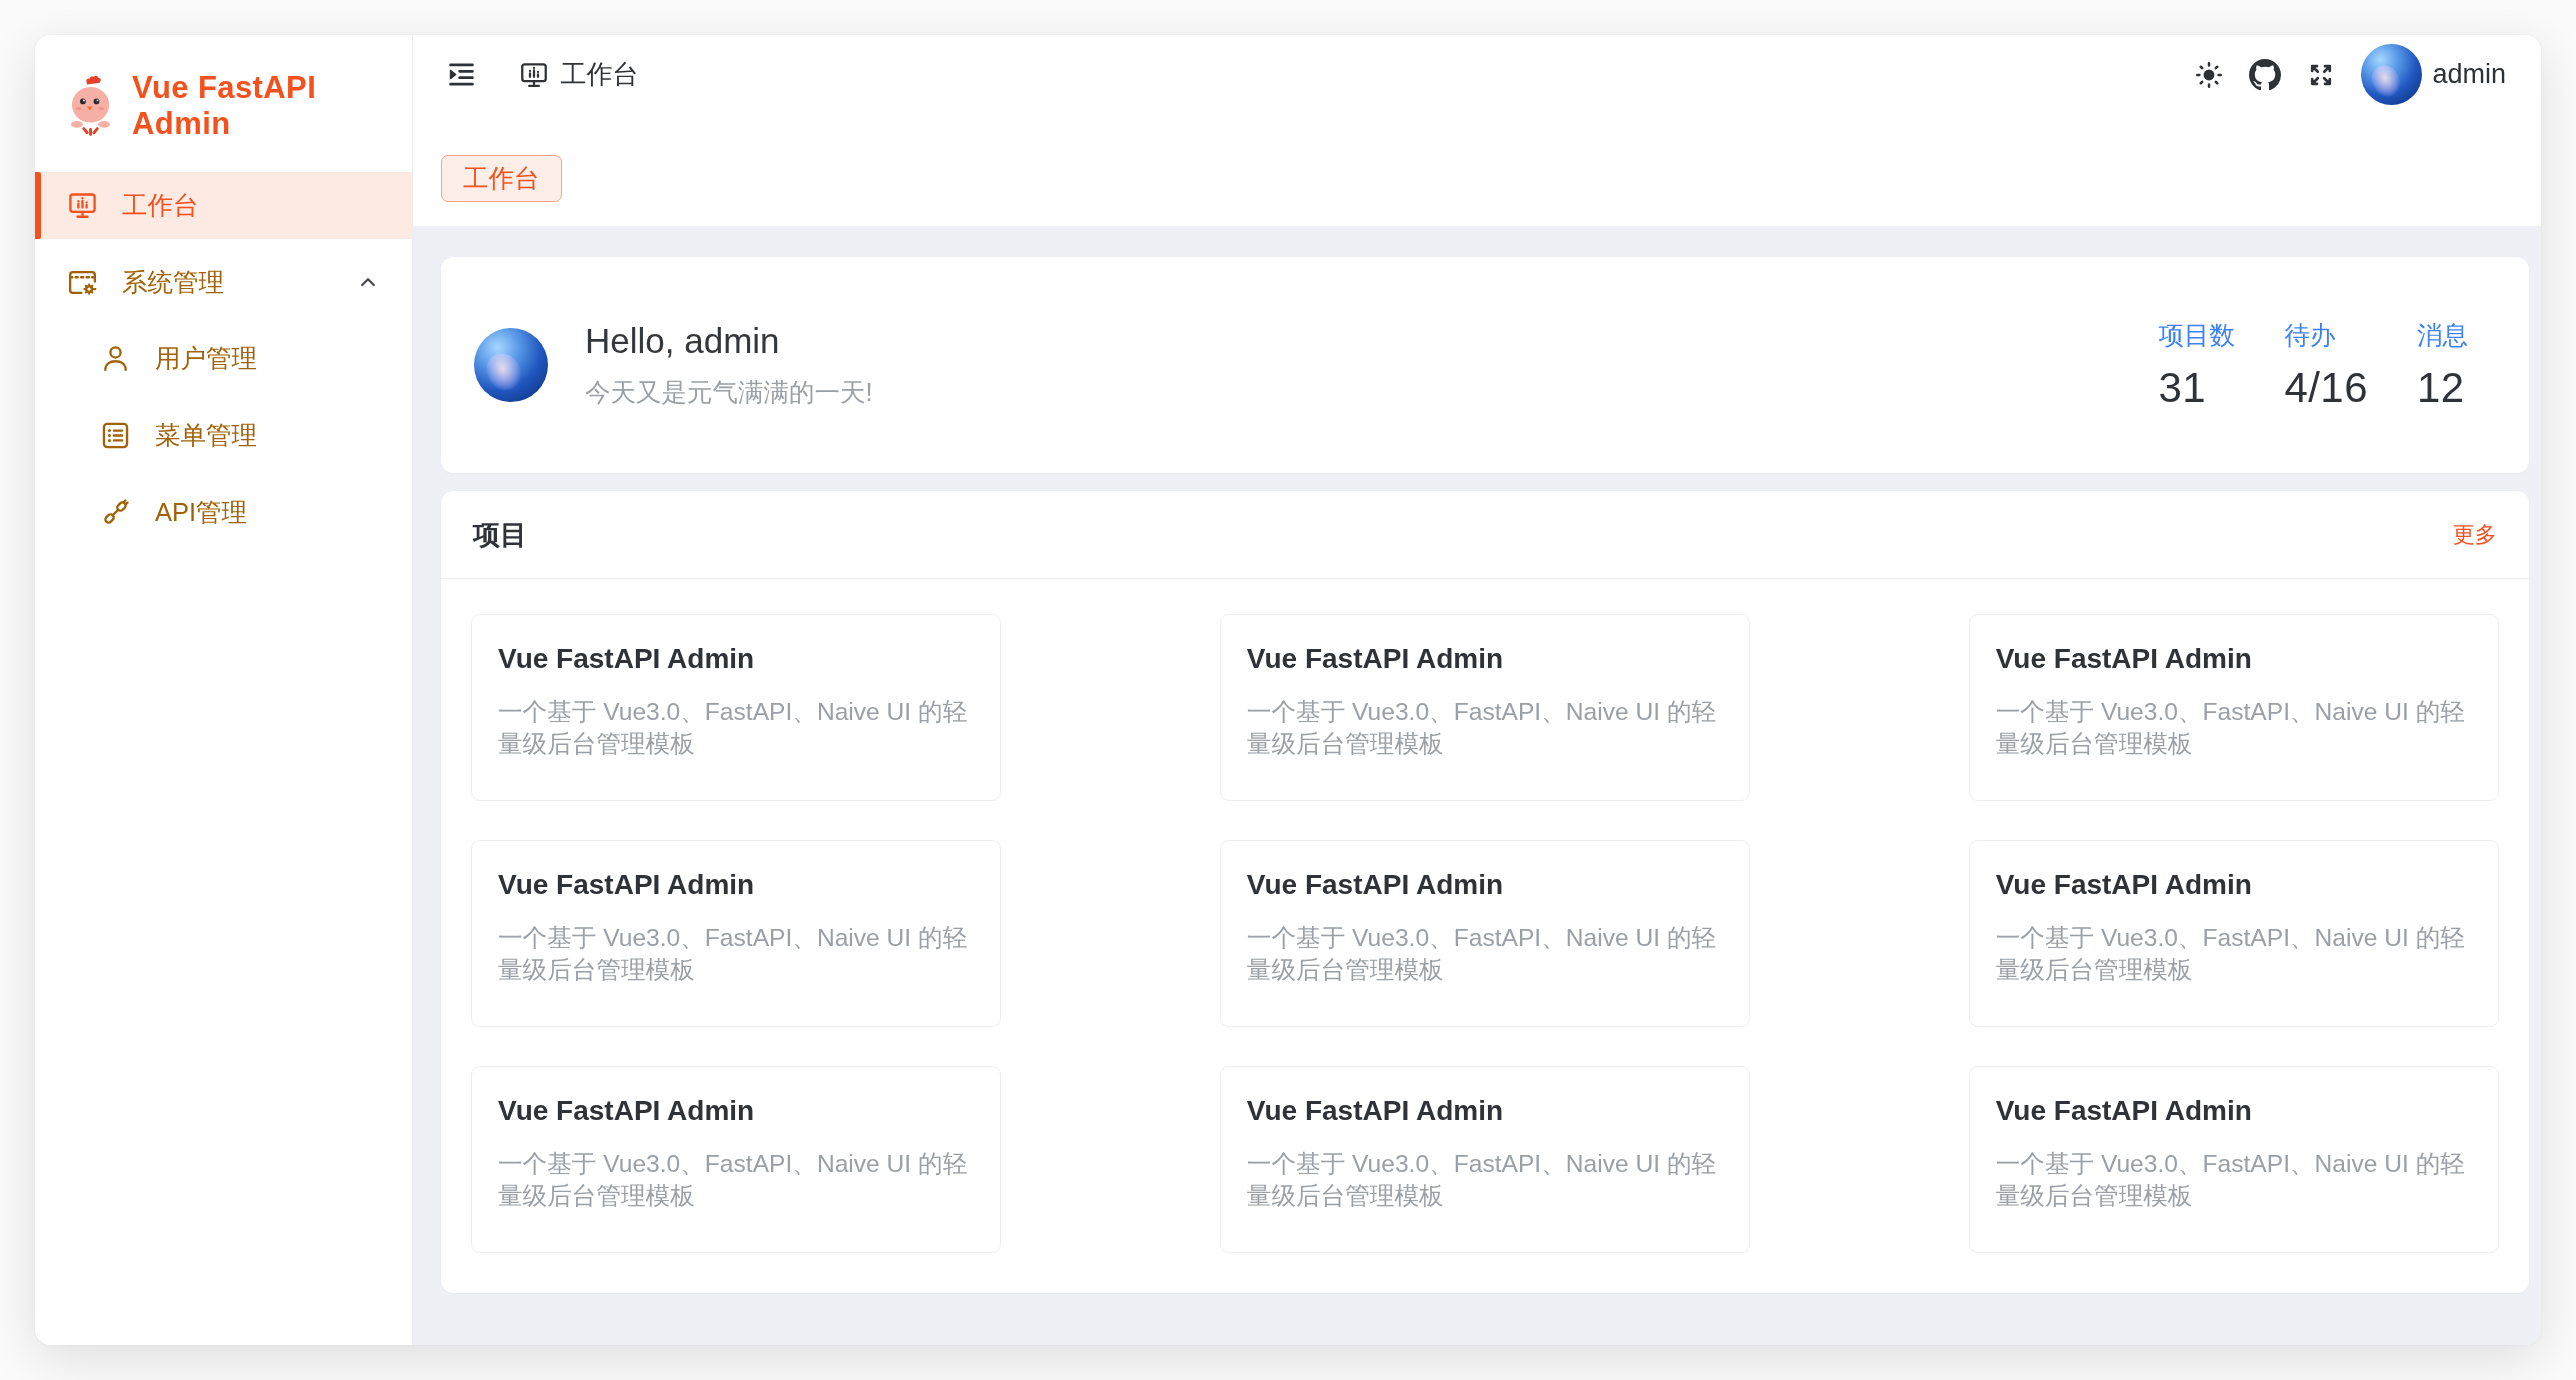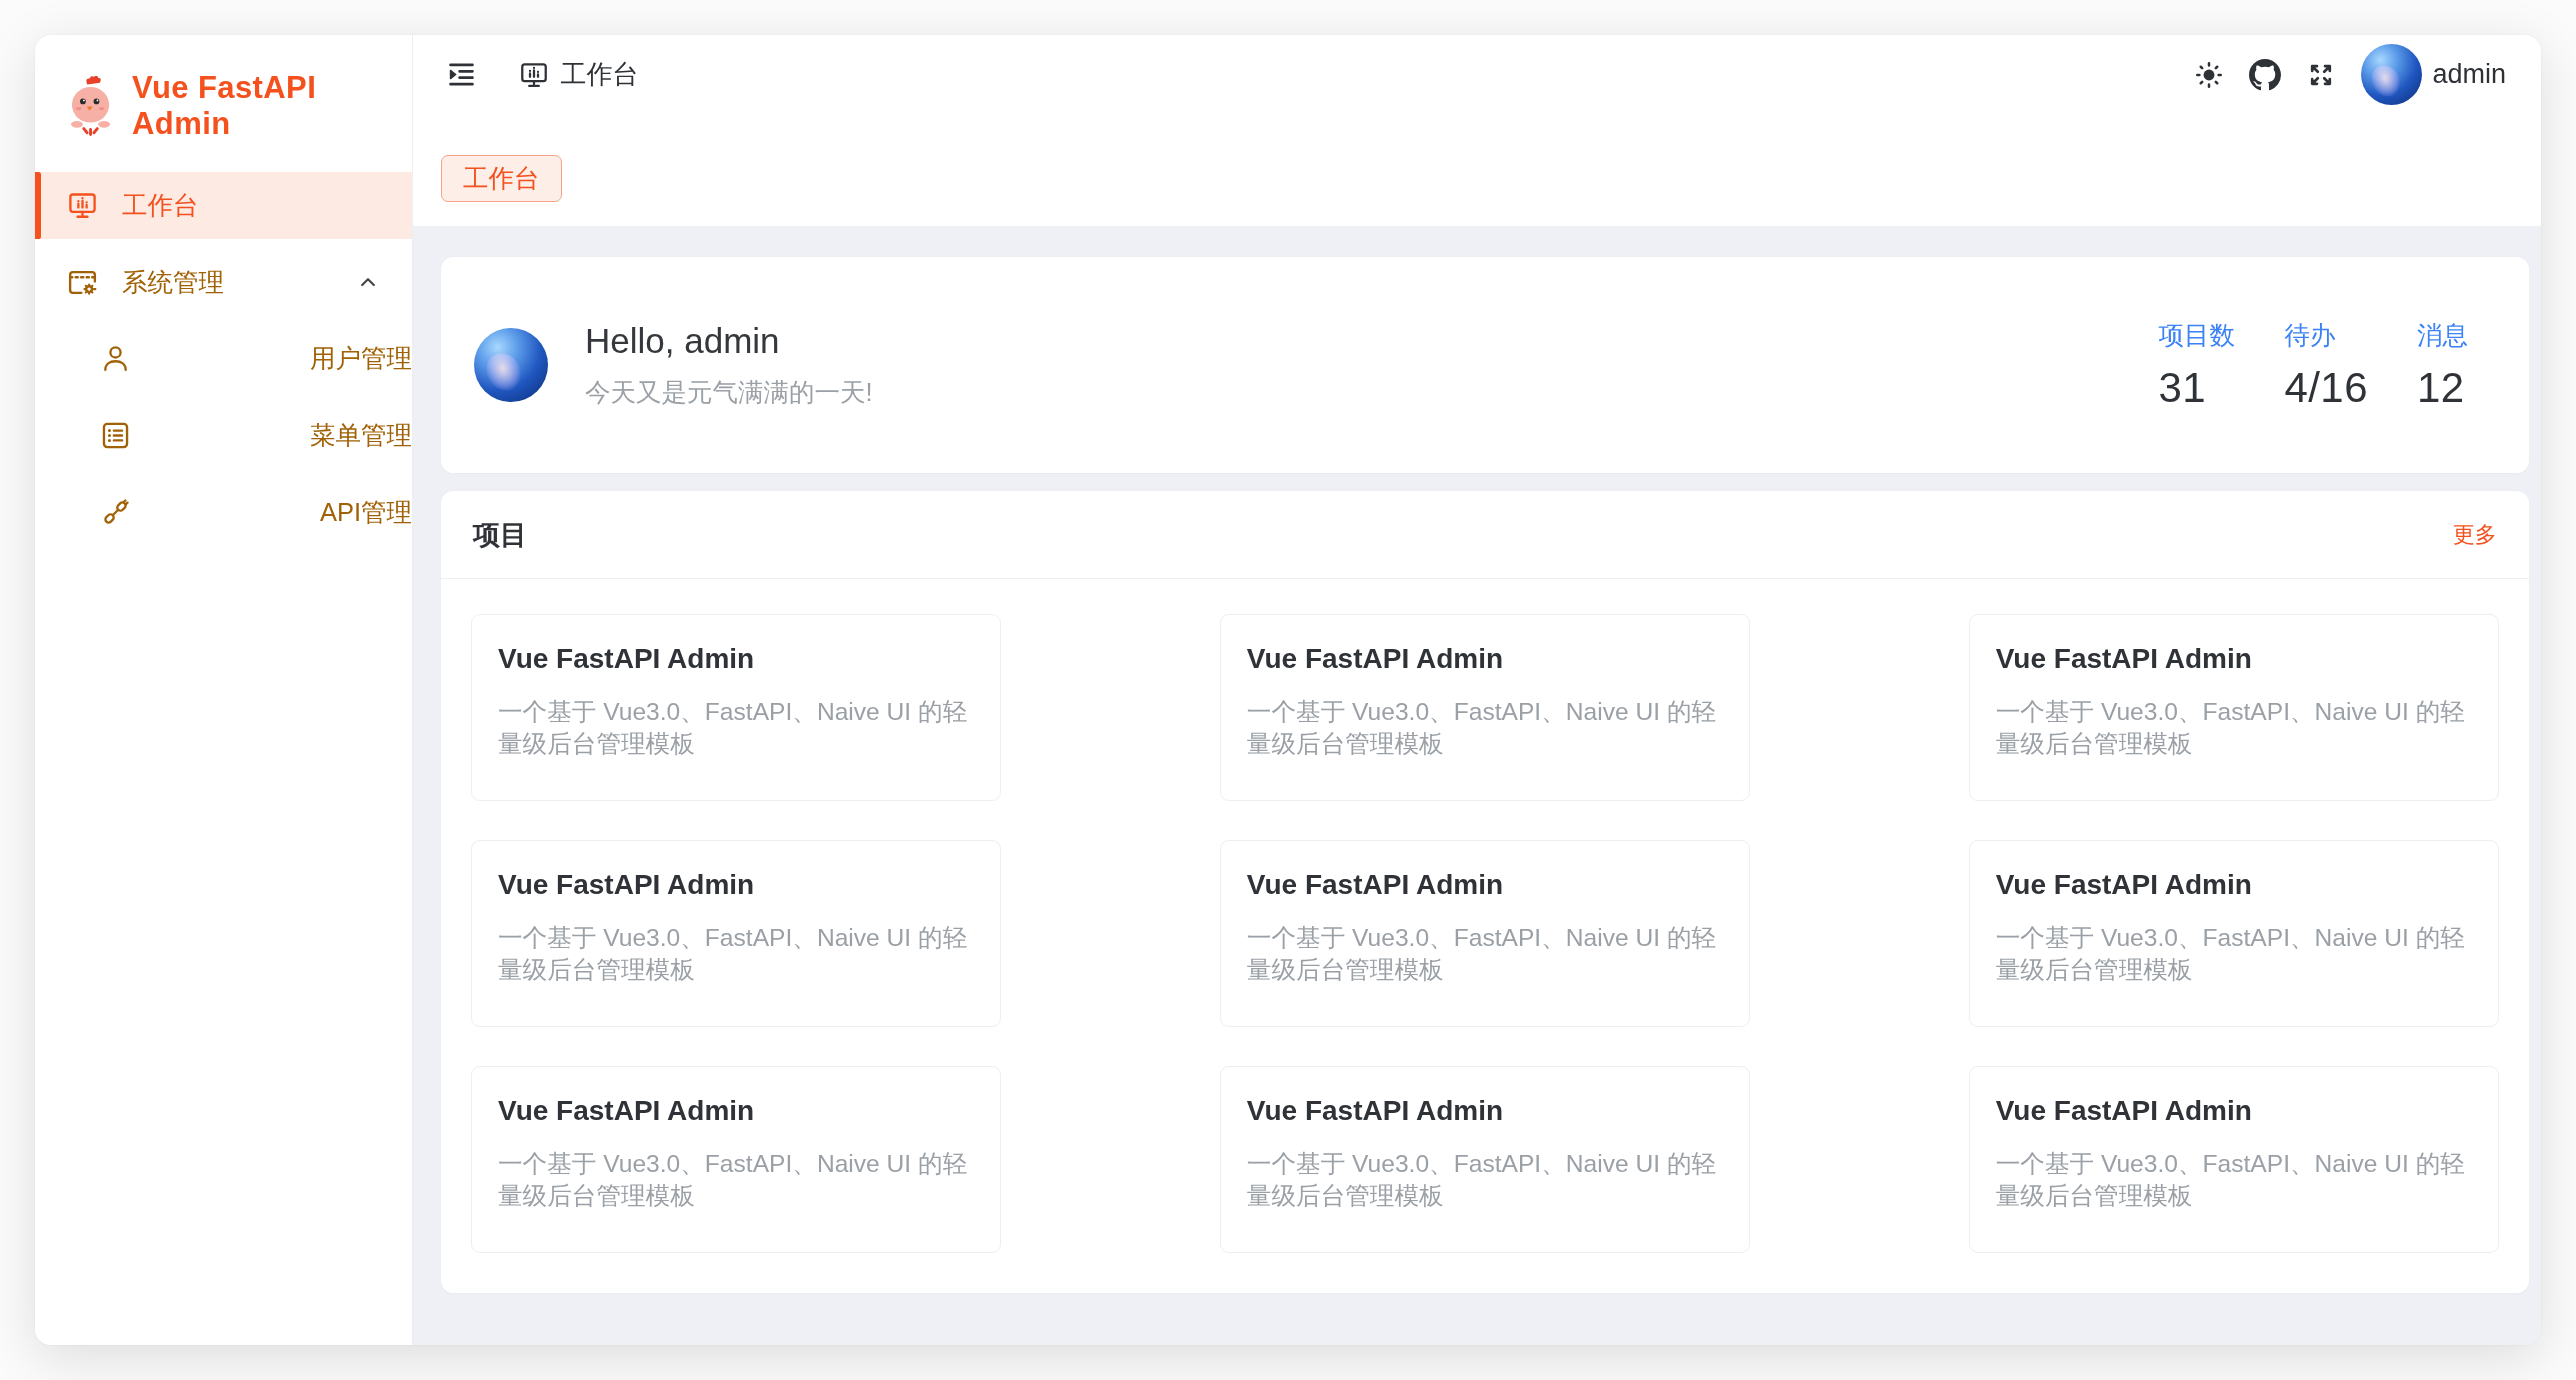--- a/index.html
+++ b/index.html
@@ -11,21 +11,21 @@
   }
   
   .sidebar { width:378px; min-width:378px; background:#fff; border-right:0.9px solid #eeeef2; display:flex; flex-direction:column; }
   .logo-row { display:flex; align-items:center; gap:16px; padding:35px 0 0 30px; }
   .logo-title { font-size:31px; font-weight:bold; color:#F4511E; letter-spacing:0.4px; }
   .menu { margin-top:30px; }
   .menu-item { position:relative; height:67px; margin-bottom:9.7px; display:flex; align-items:center; gap:23px; padding-left:31px; font-size:25.5px; color:#a16207; cursor:pointer; }
   .menu-item .micon { width:33px; height:33px; flex:none; }
   .menu-item.active { background:#fdeae3; color:#F4511E; }
   .menu-item.active::before { content:""; position:absolute; left:0; top:0; bottom:0; width:6.1px; background:#F4511E; border-radius:0 2.6px 2.6px 0; }
-  .menu-item.sub { padding-left:64px;justify-content:space-between; }
+  .menu-item.sub { padding-left:64px; }
   .menu-item .chev { margin-left:auto; margin-right:30px; width:28px; height:28px; color:#45484d; }
   
   .main { flex:1; display:flex; flex-direction:column; min-width:0; }
   .topbar { height:79px; display:flex; align-items:center; padding:0 35px 0 32px; background:#fff; }
   .tb-left { display:flex; align-items:center; }
   .icon-btn { width:33px; height:33px; color:#2e3237; cursor:pointer; display:flex; align-items:center; justify-content:center; }
   .crumb { display:flex; align-items:center; gap:10.5px; margin-left:40px; font-size:26px; color:#2e3237; }
   .crumb .micon { width:32px; height:32px; }
   .tb-right { margin-left:auto; display:flex; align-items:center; gap:23px;text-align:center; }
   .avatar { width:61px; height:61px; border-radius:50%; overflow:hidden; position:relative; flex:none;

